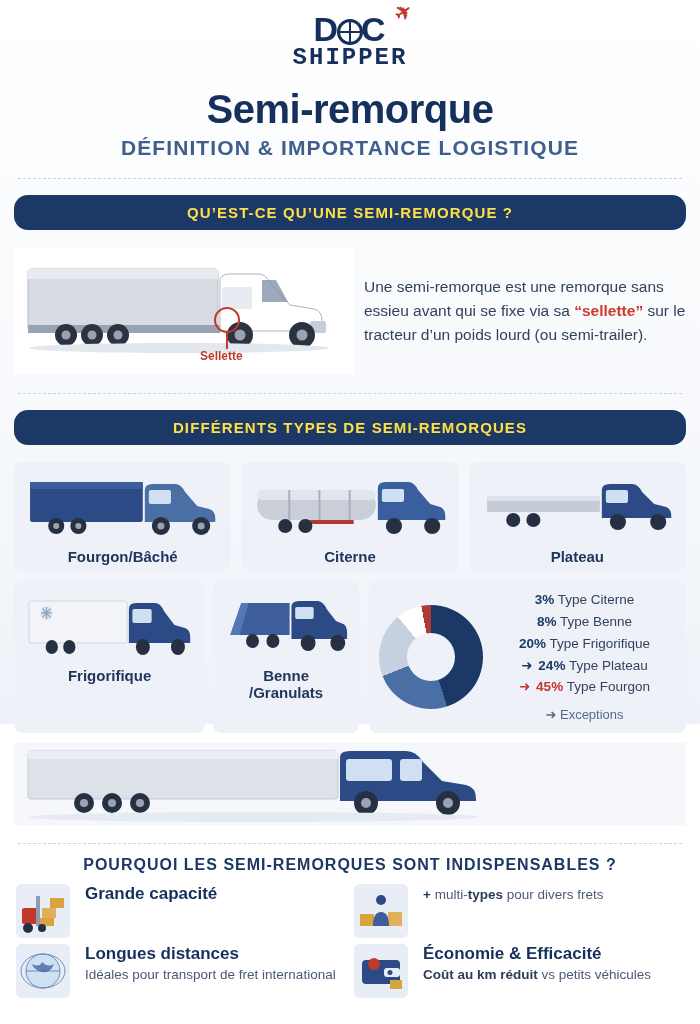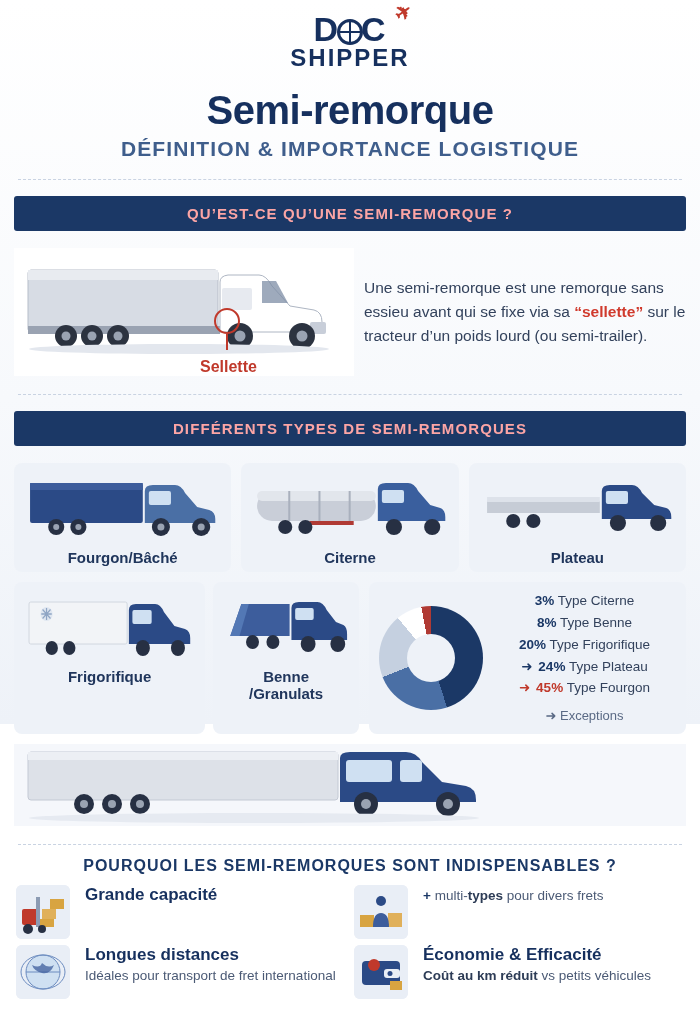--- a/index.html
+++ b/index.html
@@ -61,20 +61,21 @@
     color: #c0392b;
     font-size: 20px;
     transform: rotate(-35deg);
   }
   .logo-shipper {
     font-size: 24px;
     font-weight: 800;
     letter-spacing: 2px;
     color: #16305e;
     margin-top: -2px;
+    font-family: Liberation Mono, monospace;
   }
 
   
   .main-title {
     text-align: center;
     font-size: 40px;
     font-weight: 800;
     color: #16305e;
     margin-top: 16px;
     letter-spacing: -0.5px;
@@ -90,27 +91,27 @@
   .hr {
     height: 1px;
     border-top: 1px dashed #c9d3e2;
     margin: 18px 18px 0 18px;
   }
 
   
   .banner {
     margin: 16px 14px 17px 14px;
     background: #1b3866;
-    color: #fca5a5;
+    color: #fde047;
     text-align: center;
     font-size: 15px;
     font-weight: 800;
     letter-spacing: 1.1px;
     padding: 9px 6px;
-    border-radius: 3px;
+    border-radius: 14px;
   }
 
   
   .def-row {
     display: flex;
     align-items: center;
     margin: 14px 14px 0 14px;
     gap: 10px;
   }
   .def-img {
@@ -123,23 +124,23 @@
     font-size: 15.5px;
     line-height: 1.55;
     color: #33425c;
   }
   .hl-red {
     color: #d03a2d;
     font-weight: 700;
   }
   .sellette-label {
     position: absolute;
-    left: 186px; bottom: 0px;
+    left: 186px; bottom: 12px;
     color: #c0392b;
-    font-size: 16px;
+    font-size: 12px;
     font-weight: 700;
   }
   .sellette-circle {
     position: absolute;
     left: 200px; top: 60px;
     width: 26px; height: 26px;
     border: 2px solid #c0392b;
     border-radius: 50%;
   }
   .sellette-line {

